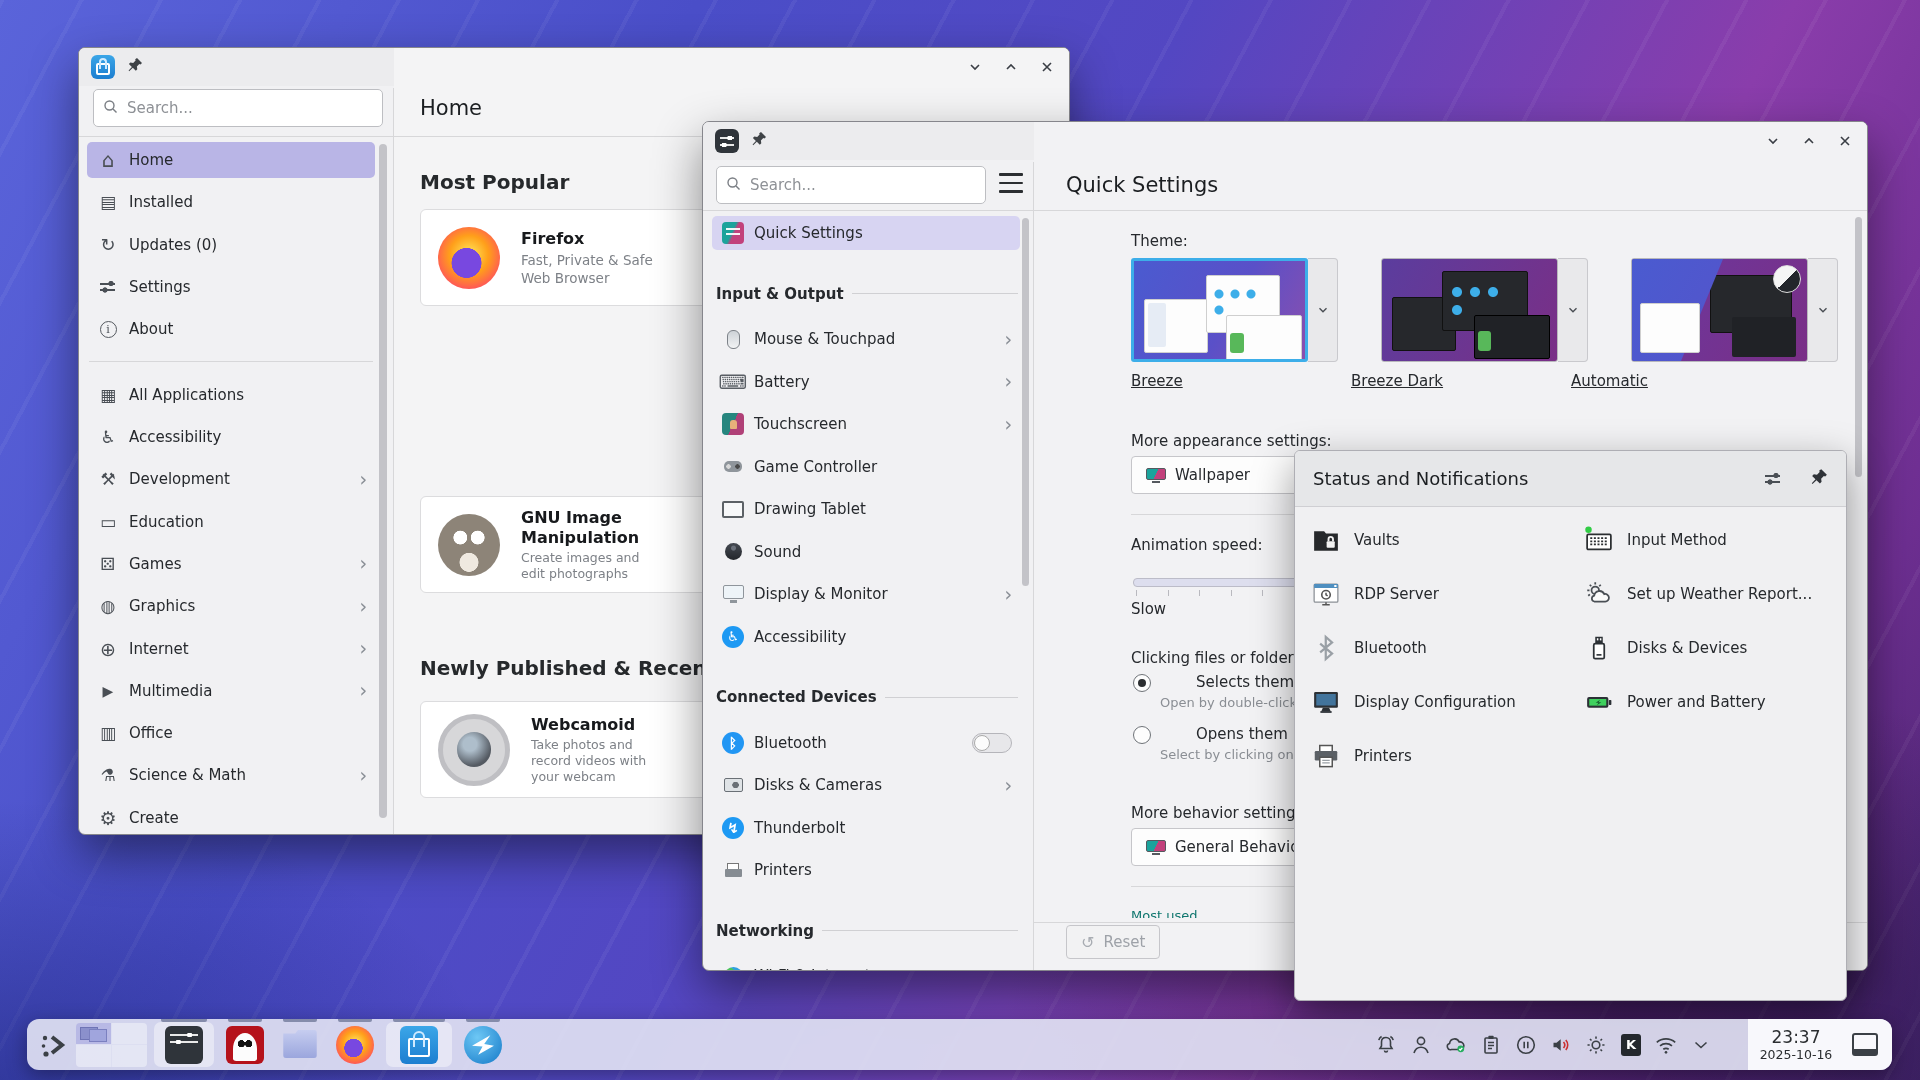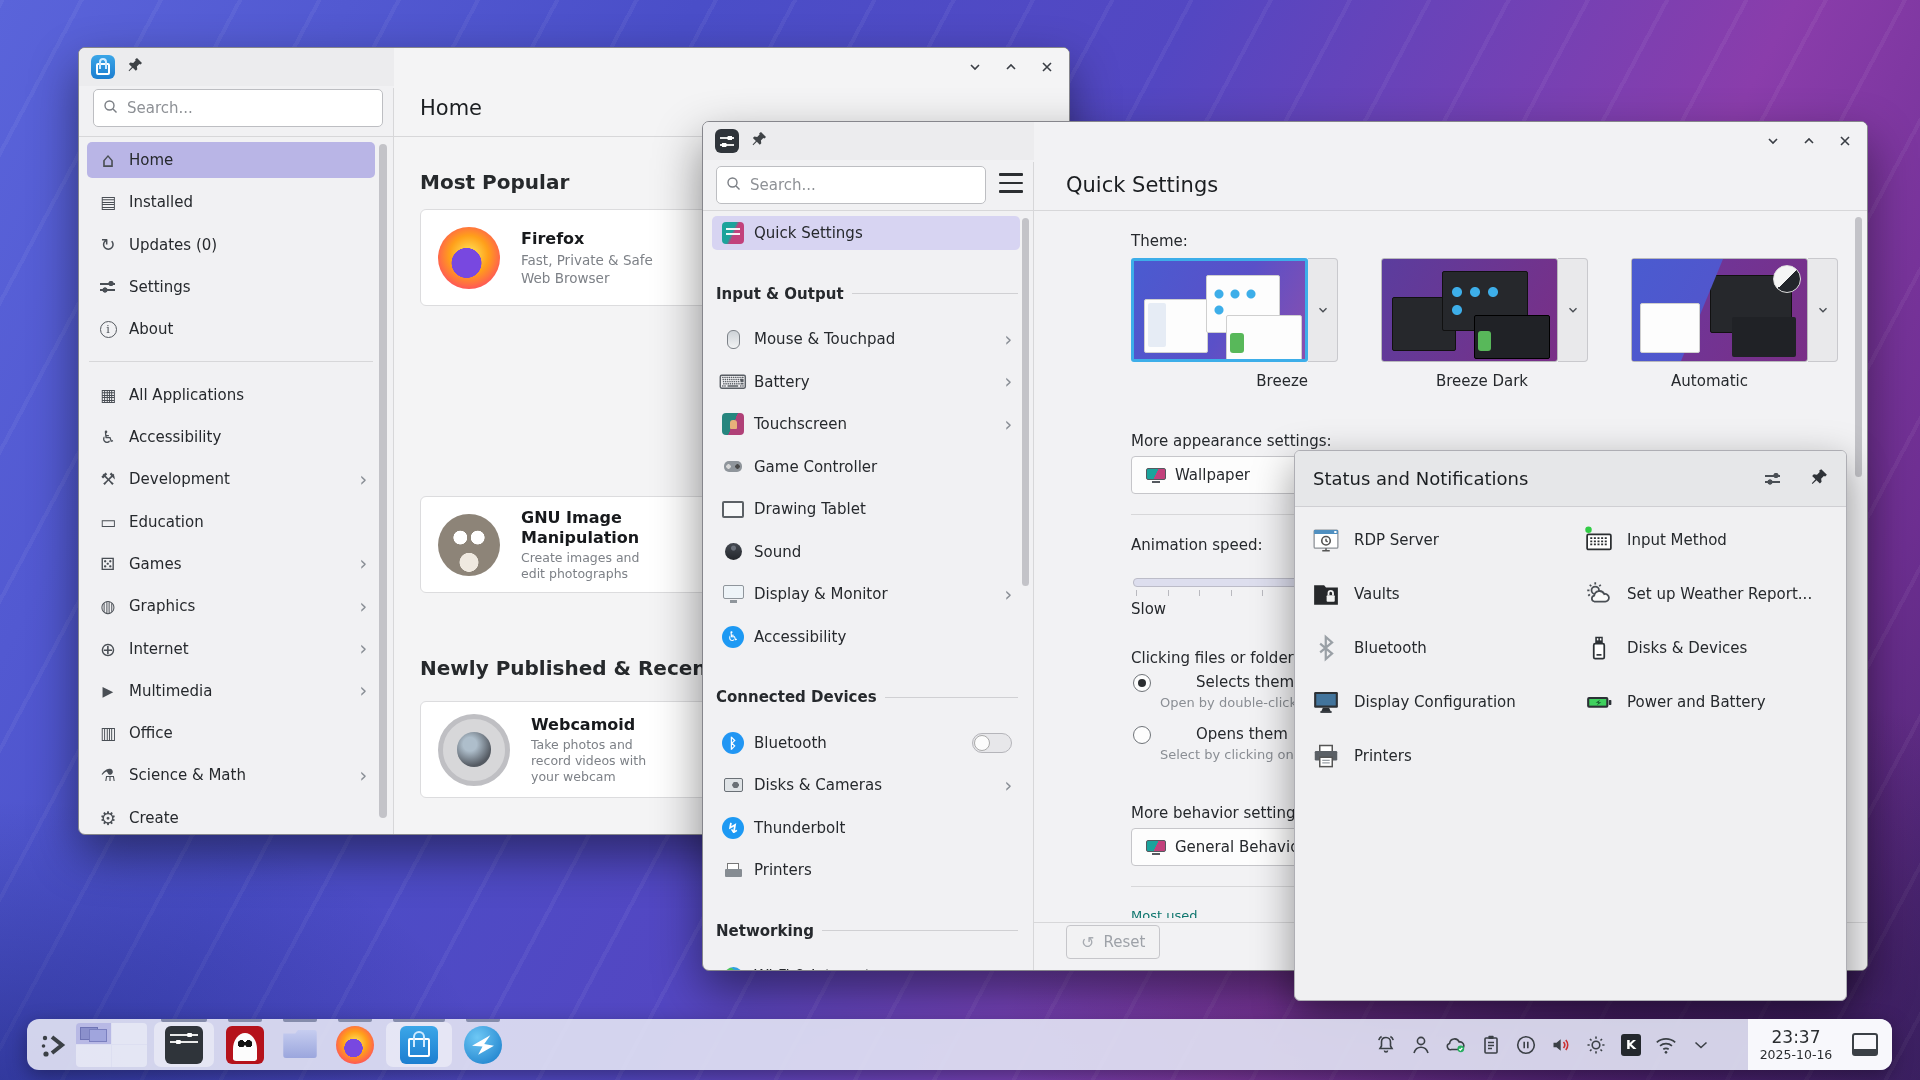--- a/index.html
+++ b/index.html
@@ -174,21 +174,21 @@
   .s-content{position:absolute;left:331px;top:0;right:0;bottom:0;background:#f2f2f4;}
   #s-cscroll{right:5px;top:95px;height:260px;}
   .s-heading{position:absolute;left:32px;top:51px;font-size:21px;color:#1b1e21;}
   .form-label{position:absolute;left:97px;font-size:15px;color:#26292d;white-space:nowrap;}
   .theme-row{position:absolute;left:97px;top:136px;display:flex;gap:43px;}
   .theme-card{display:flex;}
   .thumb{width:177px;height:104px;border-radius:3px;position:relative;overflow:hidden;border:1px solid #b8b8bc;box-sizing:border-box;}
   .thumb.sel{border:3px solid #3daee9;}
   .dd-strip{width:30px;height:104px;background:#e9e9eb;border:1px solid #c9c9cd;border-left:none;
             border-radius:0 4px 4px 0;display:flex;align-items:center;justify-content:center;box-sizing:border-box;}
-  .theme-label{position:absolute;font-size:15px;color:#26292d;text-align:right;width:177px;}
+  .theme-label{position:absolute;font-size:15px;color:#26292d;text-align:left;width:177px;text-decoration:underline;}
   .mini-win{position:absolute;border-radius:2px;}
   .badge-moon{position:absolute;right:6px;top:6px;width:26px;height:26px;border-radius:50%;
      background:linear-gradient(135deg,#f5f5f5 50%,#23262b 50%);border:1px solid #ddd;}
   .btn{display:flex;align-items:center;gap:9px;background:#fdfdfd;border:1px solid #c6c6ca;border-radius:4px;
        font-size:15px;color:#26292d;padding:0 14px;height:38px;box-sizing:border-box;}
   .mini-display{width:20px;height:15px;position:relative;flex:none;}
   .mini-display::before{content:"";position:absolute;inset:0 0 3px 0;border-radius:2px;
      background:linear-gradient(115deg,#1ba39c 50%,#c2417c 50%);border:1px solid #55595f;}
   .mini-display::after{content:"";position:absolute;left:6px;right:6px;bottom:0;height:2px;background:#55595f;}
   .slider-groove{position:absolute;height:7px;border-radius:4px;background:#dddeee;border:1px solid #bcbcc8;}
@@ -661,39 +661,39 @@
               <path d="M10 1l5 5-1.5 1.5-1.2-.4-2.4 2.4.4 2.8-1.5 1.5-3-3-3.6 3.4-.6-.6L4.9 10l-3-3L3.4 5.5l2.8.4 2.4-2.4-.4-1.2z" fill="#2f3338"></path>
             </svg>
         </span>
       </span>
     </div>
 
     <div class="pp-col" style="left:14px">
       <div class="pp-item">
         <span class="pp-ic">
           <svg width="30" height="30" viewBox="0 0 24 24">
+              <path d="M2.5 5h8l1.5 1.8h9.5V20.5h-19z" fill="#26282b"></path>
+              <rect x="12.5" y="13" width="6.5" height="5.2" rx="0.8" fill="#f2f2f2"></rect>
+              <path d="M14 13v-1.7a1.8 1.8 0 013.6 0V13" stroke="#f2f2f2" stroke-width="1.5" fill="none"></path>
+            </svg>
+        </span>
+        <span>Vaults</span>
+      </div>
+      <div class="pp-item">
+        <span class="pp-ic">
+          <svg width="30" height="30" viewBox="0 0 24 24">
               <rect x="2.5" y="4" width="19" height="14.5" rx="1" fill="#fff" stroke="#8a8f95"></rect>
               <rect x="2.5" y="4" width="19" height="3.2" fill="#4f8fc0"></rect>
               <rect x="18.6" y="4.8" width="1.8" height="1.6" fill="#fff"></rect>
               <circle cx="12" cy="12.6" r="3.4" fill="none" stroke="#555" stroke-width="1.3"></circle>
               <path d="M12 10.9v1.7l1.3.9" stroke="#555" stroke-width="1.2" fill="none"></path>
               <path d="M9 20.5h6M12 18.5v2" stroke="#555" stroke-width="1.2"></path>
             </svg>
         </span>
         <span>RDP Server</span>
-      </div>
-      <div class="pp-item">
-        <span class="pp-ic">
-          <svg width="30" height="30" viewBox="0 0 24 24">
-              <path d="M2.5 5h8l1.5 1.8h9.5V20.5h-19z" fill="#26282b"></path>
-              <rect x="12.5" y="13" width="6.5" height="5.2" rx="0.8" fill="#f2f2f2"></rect>
-              <path d="M14 13v-1.7a1.8 1.8 0 013.6 0V13" stroke="#f2f2f2" stroke-width="1.5" fill="none"></path>
-            </svg>
-        </span>
-        <span>Vaults</span>
       </div>
       <div class="pp-item">
         <span class="pp-ic">
           <svg width="28" height="28" viewBox="0 0 24 24">
               <path d="M7 8.2l10.2 8.6-5.4 4.7V2.5l5.4 4.7L7 15.8" stroke="#9aa0a6" stroke-width="1.9" fill="none"></path>
             </svg>
         </span>
         <span>Bluetooth</span>
       </div>
       <div class="pp-item">

